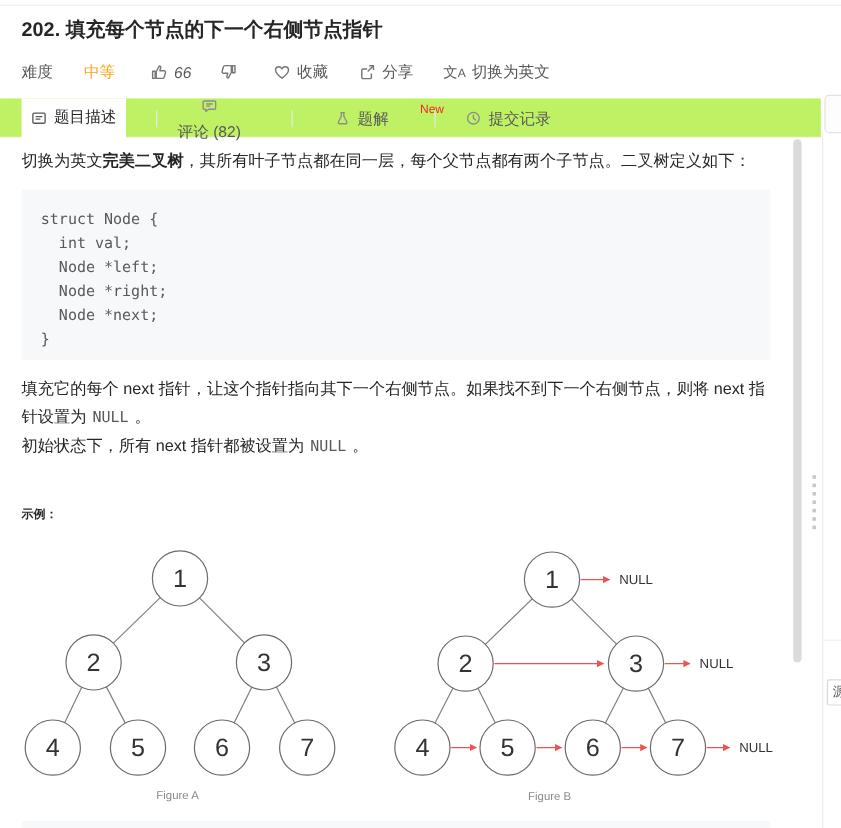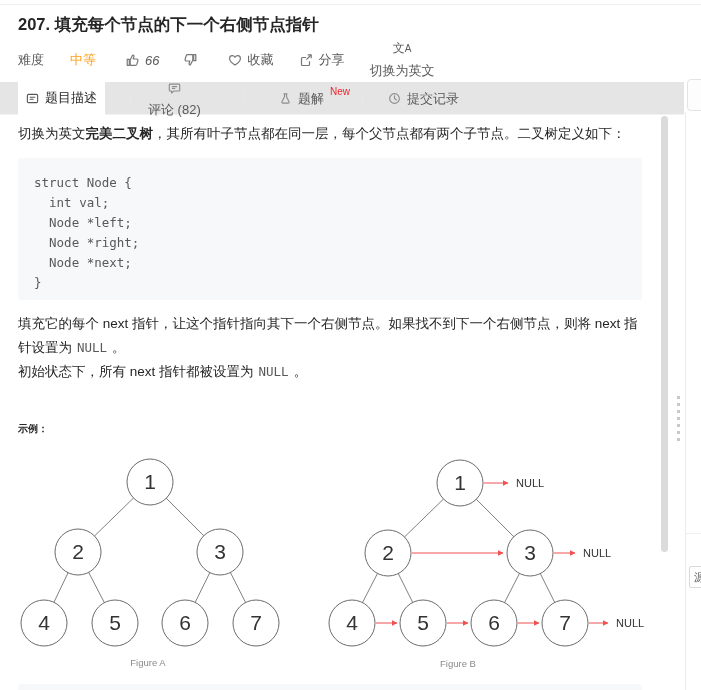--- a/index.html
+++ b/index.html
@@ -9,32 +9,32 @@
     background:#fff; font-family:"Liberation Sans", sans-serif; color:#262626;
   }
   .top-hairline { position:absolute; left:0; top:4px; width:701px; height:1px; background:#efefef; }
 
   
   .title { position:absolute; left:18px; top:14px; font-size:16.5px; font-weight:600; color:#262626; }
   .meta-row { position:absolute; left:18px; top:50px; height:20px; display:flex; align-items:center; font-size:13px; color:#595959; }
   .meta-row .lbl { color:#595959;font-family:Liberation Serif, serif; }
   .difficulty { color:#ffa116; margin-left:26px; }
   .m-gap-a { margin-left:30px;font-style:italic; } .m-gap-b { margin-left:24px; } .m-gap-c { margin-left:31px; }
-  .m-gap-d { margin-left:26px; } .m-gap-e { margin-left:25px;flex-direction:column; }
+  .m-gap-d { margin-left:26px; } .m-gap-e { margin-left:25px; }
   .meta-item { display:flex; align-items:center; gap:5px; cursor:pointer; color:#595959; }
   .meta-item svg { display:block; }
   .lang-glyph { font-size:12px; color:#595959; }
   .lang-glyph .a { font-size:10px; }
 
   
-  .tabbar { position:absolute; left:0; top:82px; width:684px; height:33px; background:#e5e5e5; border-bottom:1px solid #f2f2f2;text-align:right; }
+  .tabbar { position:absolute; left:0; top:82px; width:684px; height:33px; background:#bef264; border-bottom:1px solid #f2f2f2;text-align:right; }
   .tab { position:absolute; top:0; height:33px; display:flex; align-items:center; gap:6px; font-size:13px; color:#595959; cursor:pointer; padding:0 8px; }
   .tab.active { background:#fff; color:#262626; border-bottom:1px solid #fff; }
   .tab-divider { position:absolute; top:10px; width:1px; height:14px; background:#e8e8e8; }
-  .badge-new { position:relative; top:-7px; margin-left:0; font-size:10px; color:#f5222d; }
+  .badge-new { position:relative; top:-7px; margin-left:20px; font-size:10px; color:#f5222d; }
 
   
   .p { position:absolute; left:18px; width:628px; font-size:13.5px; line-height:24px; color:#262626; }
   .p b { font-weight:700; }
   .inline-code { font-family:"DejaVu Sans Mono", monospace; font-size:12.5px; color:#595959; margin:0 5px; }
   .codeblock {
     position:absolute; left:18px; top:158px; width:624px; height:142px;
     background:#f7f8fa; border-radius:3px; padding:15px 16px;
     font-family:"DejaVu Sans Mono", monospace; font-size:12.5px; line-height:20px; color:#595959;
     white-space:pre;
@@ -59,21 +59,21 @@
   .node-num { font-size:21px; fill:#333; }
   .null-lbl { font-size:11px; fill:#333; }
   .fig-cap { font-size:9.5px; fill:#8a8a8a; }
 </style>
 </head>
 <body>
 
 <div class="page">
   <div class="top-hairline"></div>
 
-  <div class="title">207. 填充每个节点的下一个右侧节点指针</div>
+  <div class="title">202. 填充每个节点的下一个右侧节点指针</div>
 
   <div class="meta-row">
     <span class="lbl">难度</span>
     <span class="difficulty">中等</span>
 
     <span class="meta-item m-gap-a">
       <svg class="icon" width="14" height="14" viewBox="0 0 14 14" fill="none" stroke="#767676" stroke-width="1.2" stroke-linejoin="round">
         <path d="M1.2 6.3h2.1v6H1.2z"></path>
         <path d="M4.2 12.3V6.8L6.7 2c.9 0 1.4.7 1.2 1.5L7.2 6h3.5c.8 0 1.4.8 1.2 1.5l-1.1 3.9c-.2.5-.7.9-1.2.9H4.2z"></path>
       </svg>

